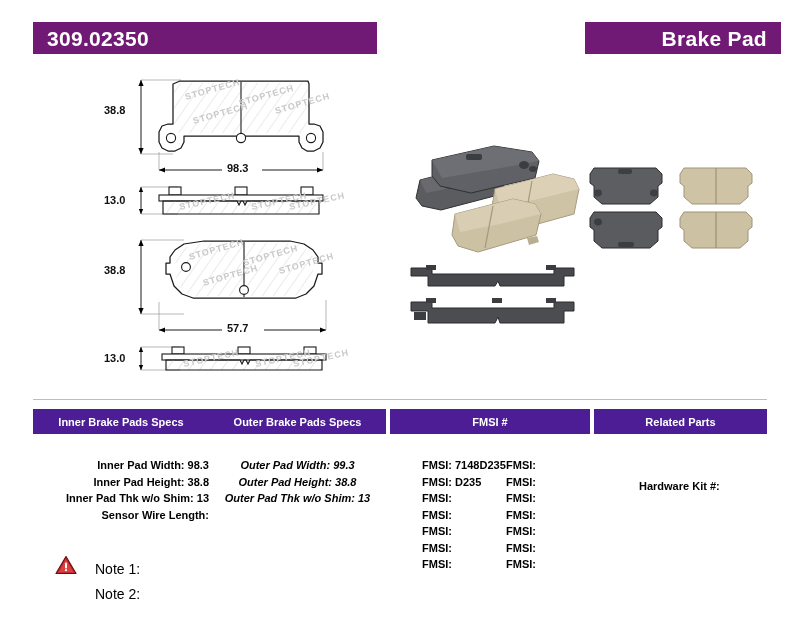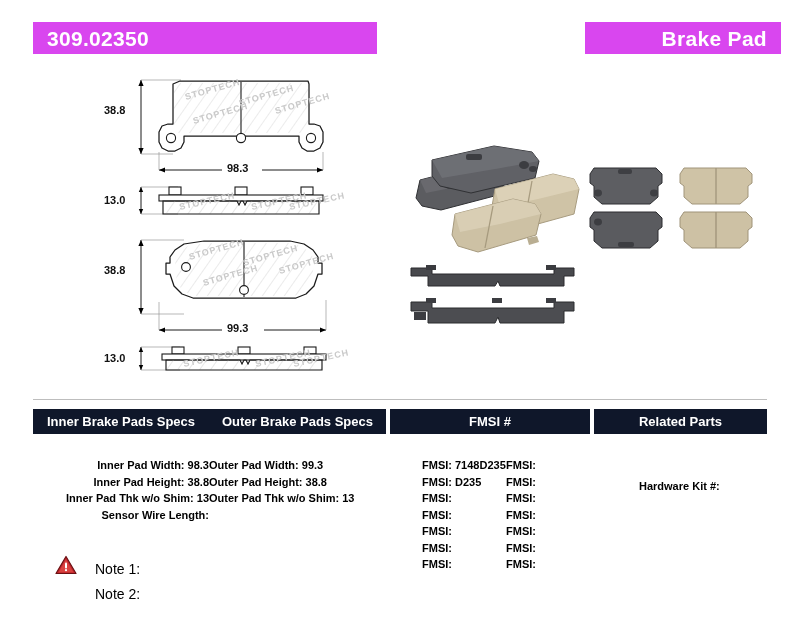--- a/index.html
+++ b/index.html
@@ -16,21 +16,21 @@
     position: relative;
     width: 800px;
     height: 619px;
     background: #ffffff;
     overflow: hidden;
   }
 
   
   .hdr-bar {
     position: absolute;
-    background: #d946ef;
+    background: #701a75;
     height: 32px;
     display: flex;
     align-items: center;
   }
   #hdr-left {
     left: 33px;
     top: 22px;
     width: 330px;
     padding-left: 14px;
   }
@@ -81,23 +81,23 @@
     width: 734px;
   }
   .bar-row {
     position: relative;
     height: 25px;
   }
   .col-head {
     position: absolute;
     top: 0;
     height: 25px;
-    background: #0f172a;
+    background: #4c1d95;
     color: #ffffff;
-    font-size: 13px;
+    font-size: 11px;
     font-weight: bold;
     display: flex;
     align-items: center;
     justify-content: center;
     text-align: center;
   }
   #head-inner  { left: 0px;   width: 176px; }
   #head-outer  { left: 176px; width: 177px; }
   #head-fmsi   { left: 357px; width: 200px; }
   #head-rel    { left: 561px; width: 173px; }
@@ -107,21 +107,21 @@
     height: 120px;
   }
   .col-body {
     position: absolute;
     top: 23px;
     font-size: 11px;
     font-weight: bold;
     color: #000;
   }
   #body-inner { left: 0px;   width: 176px; text-align: right; padding-right: 0px; }
-  #body-outer { left: 176px; width: 177px; text-align: left; padding-right: 0px; }
+  #body-outer { left: 176px; width: 177px; text-align: center; padding-right: 0px; font-style: italic; }
   #body-fmsi  { left: 357px; width: 200px; }
   #body-rel   { left: 561px; width: 173px; }
 
   .spec-line {
     line-height: 16.5px;
     white-space: nowrap;
   }
   .fmsi-grid {
     display: flex;
     padding-left: 32px;
@@ -345,21 +345,21 @@
         <rect x="538" y="236" width="10" height="5" fill="#3c3d41"></rect>
         <rect x="406" y="250" width="12" height="8" fill="#3c3d41"></rect>
       </g>
     </svg>
 
     
     <span class="dim-label" style="left:96px;  top:42px;">38.8</span>
     <span class="dim-label" style="left:219px; top:100px;">98.3</span>
     <span class="dim-label" style="left:96px;  top:132px;">13.0</span>
     <span class="dim-label" style="left:96px;  top:202px;">38.8</span>
-    <span class="dim-label" style="left:219px; top:260px;">99.3</span>
+    <span class="dim-label" style="left:219px; top:260px;">57.7</span>
     <span class="dim-label" style="left:96px;  top:290px;">13.0</span>
   </div>
 
   <div id="divider"></div>
 
   <div id="table-area">
 
     <div class="bar-row">
       <div class="col-head" id="head-inner">Inner Brake Pads Specs</div>
       <div class="col-head" id="head-outer">Outer Brake Pads Specs</div>

